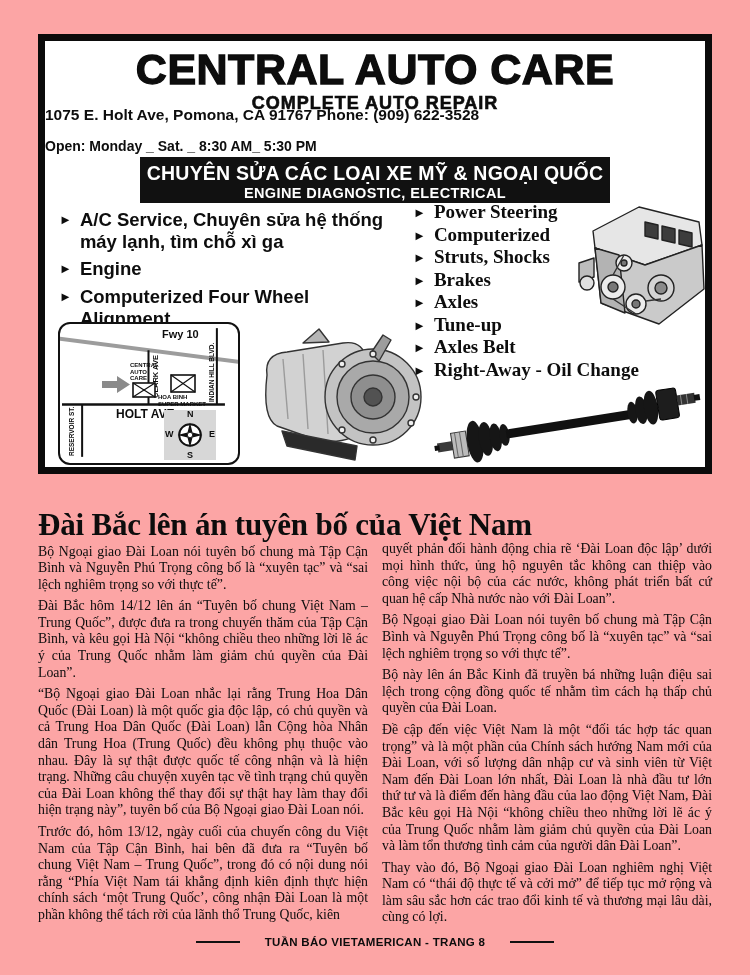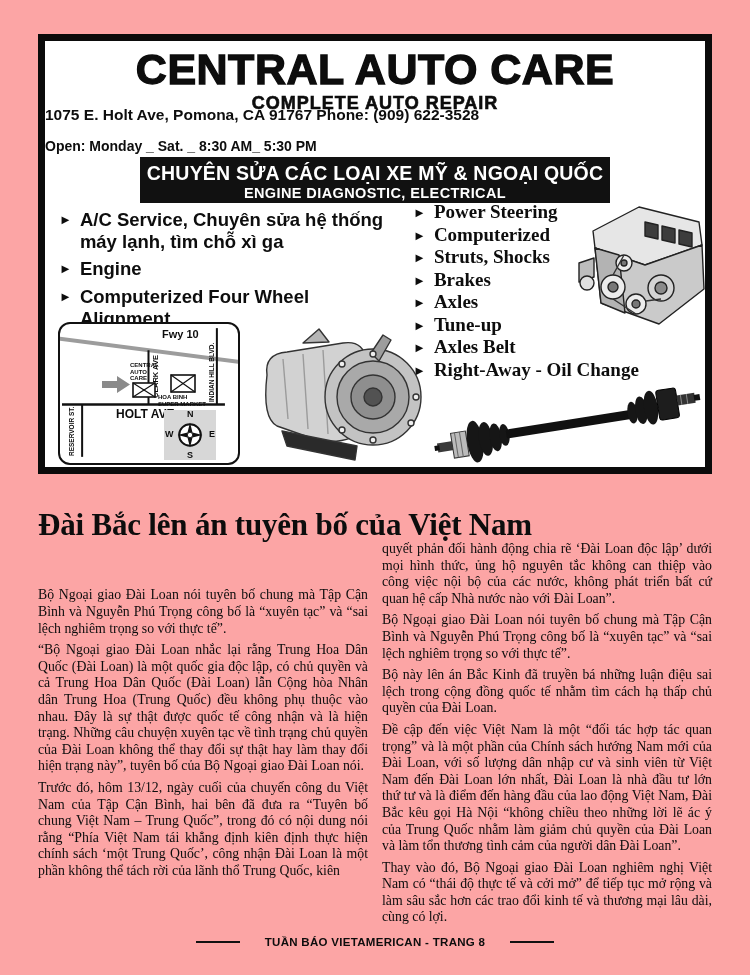--- a/index.html
+++ b/index.html
@@ -234,20 +234,21 @@
         <rect x="265" y="44" width="6" height="6" fill="#111"></rect>
       </g>
     </svg>
   </div>
 
   <h1 class="article-title">Đài Bắc lên án tuyên bố của Việt Nam</h1>
 
   <div class="cols">
     <div class="col">
       <p>Bộ Ngoại giao Đài Loan nói tuyên bố chung mà Tập Cận Bình và Nguyễn Phú Trọng công bố là “xuyên tạc” và “sai lệch nghiêm trọng so với thực tế”.</p>
+      <p>Đài Bắc hôm 14/12 lên án “Tuyên bố chung Việt Nam – Trung Quốc”, được đưa ra trong chuyến thăm của Tập Cận Bình, và kêu gọi Hà Nội “không chiều theo những lời lẽ ác ý của Trung Quốc nhằm làm giảm chủ quyền của Đài Loan”.</p>
       <p>“Bộ Ngoại giao Đài Loan nhắc lại rằng Trung Hoa Dân Quốc (Đài Loan) là một quốc gia độc lập, có chủ quyền và cả Trung Hoa Dân Quốc (Đài Loan) lẫn Cộng hòa Nhân dân Trung Hoa (Trung Quốc) đều không phụ thuộc vào nhau. Đây là sự thật được quốc tế công nhận và là hiện trạng. Những câu chuyện xuyên tạc về tình trạng chủ quyền của Đài Loan không thể thay đổi sự thật hay làm thay đổi hiện trạng này”, tuyên bố của Bộ Ngoại giao Đài Loan nói.</p>
       <p>Trước đó, hôm 13/12, ngày cuối của chuyến công du Việt Nam của Tập Cận Bình, hai bên đã đưa ra “Tuyên bố chung Việt Nam – Trung Quốc”, trong đó có nội dung nói rằng “Phía Việt Nam tái khẳng định kiên định thực hiện chính sách ‘một Trung Quốc’, công nhận Đài Loan là một phần không thể tách rời của lãnh thổ Trung Quốc, kiên</p>
     </div>
     <div class="col">
       <p>quyết phản đối hành động chia rẽ ‘Đài Loan độc lập’ dưới mọi hình thức, ủng hộ nguyên tắc không can thiệp vào công việc nội bộ của các nước, không phát triển bất cứ quan hệ cấp Nhà nước nào với Đài Loan”.</p>
       <p>Bộ Ngoại giao Đài Loan nói tuyên bố chung mà Tập Cận Bình và Nguyễn Phú Trọng công bố là “xuyên tạc” và “sai lệch nghiêm trọng so với thực tế”.</p>
       <p>Bộ này lên án Bắc Kinh đã truyền bá những luận điệu sai lệch trong cộng đồng quốc tế nhằm tìm cách hạ thấp chủ quyền của Đài Loan.</p>
       <p>Đề cập đến việc Việt Nam là một “đối tác hợp tác quan trọng” và là một phần của Chính sách hướng Nam mới của Đài Loan, với số lượng dân nhập cư và sinh viên từ Việt Nam đến Đài Loan lớn nhất, Đài Loan là nhà đầu tư lớn thứ tư và là điểm đến hàng đầu của lao động Việt Nam, Đài Bắc kêu gọi Hà Nội “không chiều theo những lời lẽ ác ý của Trung Quốc nhằm làm giảm chủ quyền của Đài Loan và làm tổn thương tình cảm của người dân Đài Loan”.</p>
       <p>Thay vào đó, Bộ Ngoại giao Đài Loan nghiêm nghị Việt Nam có “thái độ thực tế và cởi mở” để tiếp tục mở rộng và làm sâu sắc hơn các trao đổi kinh tế và thương mại lâu dài, cùng có lợi.</p>
     </div>

